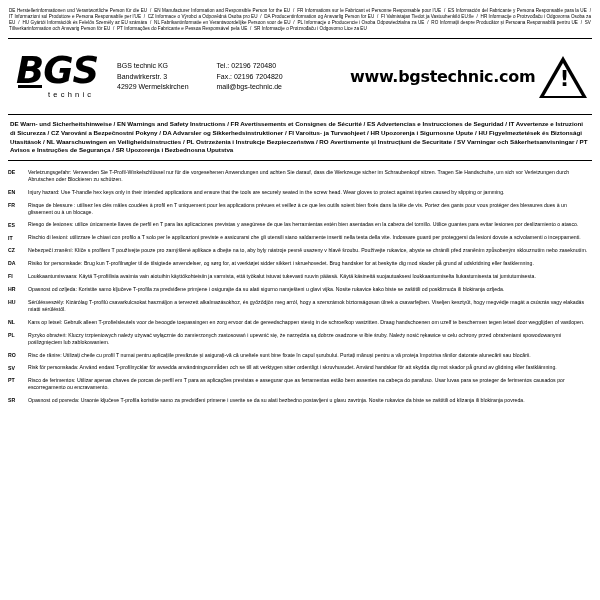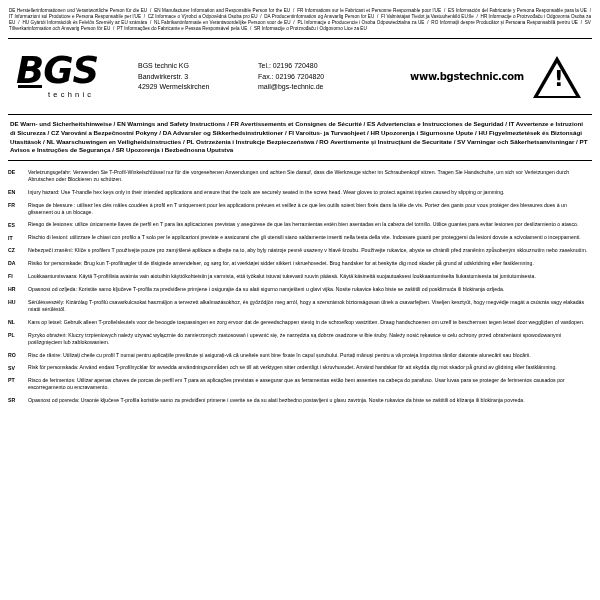--- a/index.html
+++ b/index.html
@@ -87,21 +87,21 @@
   .tel-cell {
     width: 108px;
     font-size: 7px;
     line-height: 10.5px;
   }
   .web-cell {
     flex: 1;
     text-align: center;
     font-family: "DejaVu Sans", sans-serif;
     font-weight: bold;
-    font-size: 10px;
+    font-size: 16px;
     letter-spacing: -0.3px;
     margin-left: 44px;
   }
   .warn-cell {
     width: 66px;
     display: flex;
     align-items: center;
     justify-content: center;
   }
   .warn-tri {

